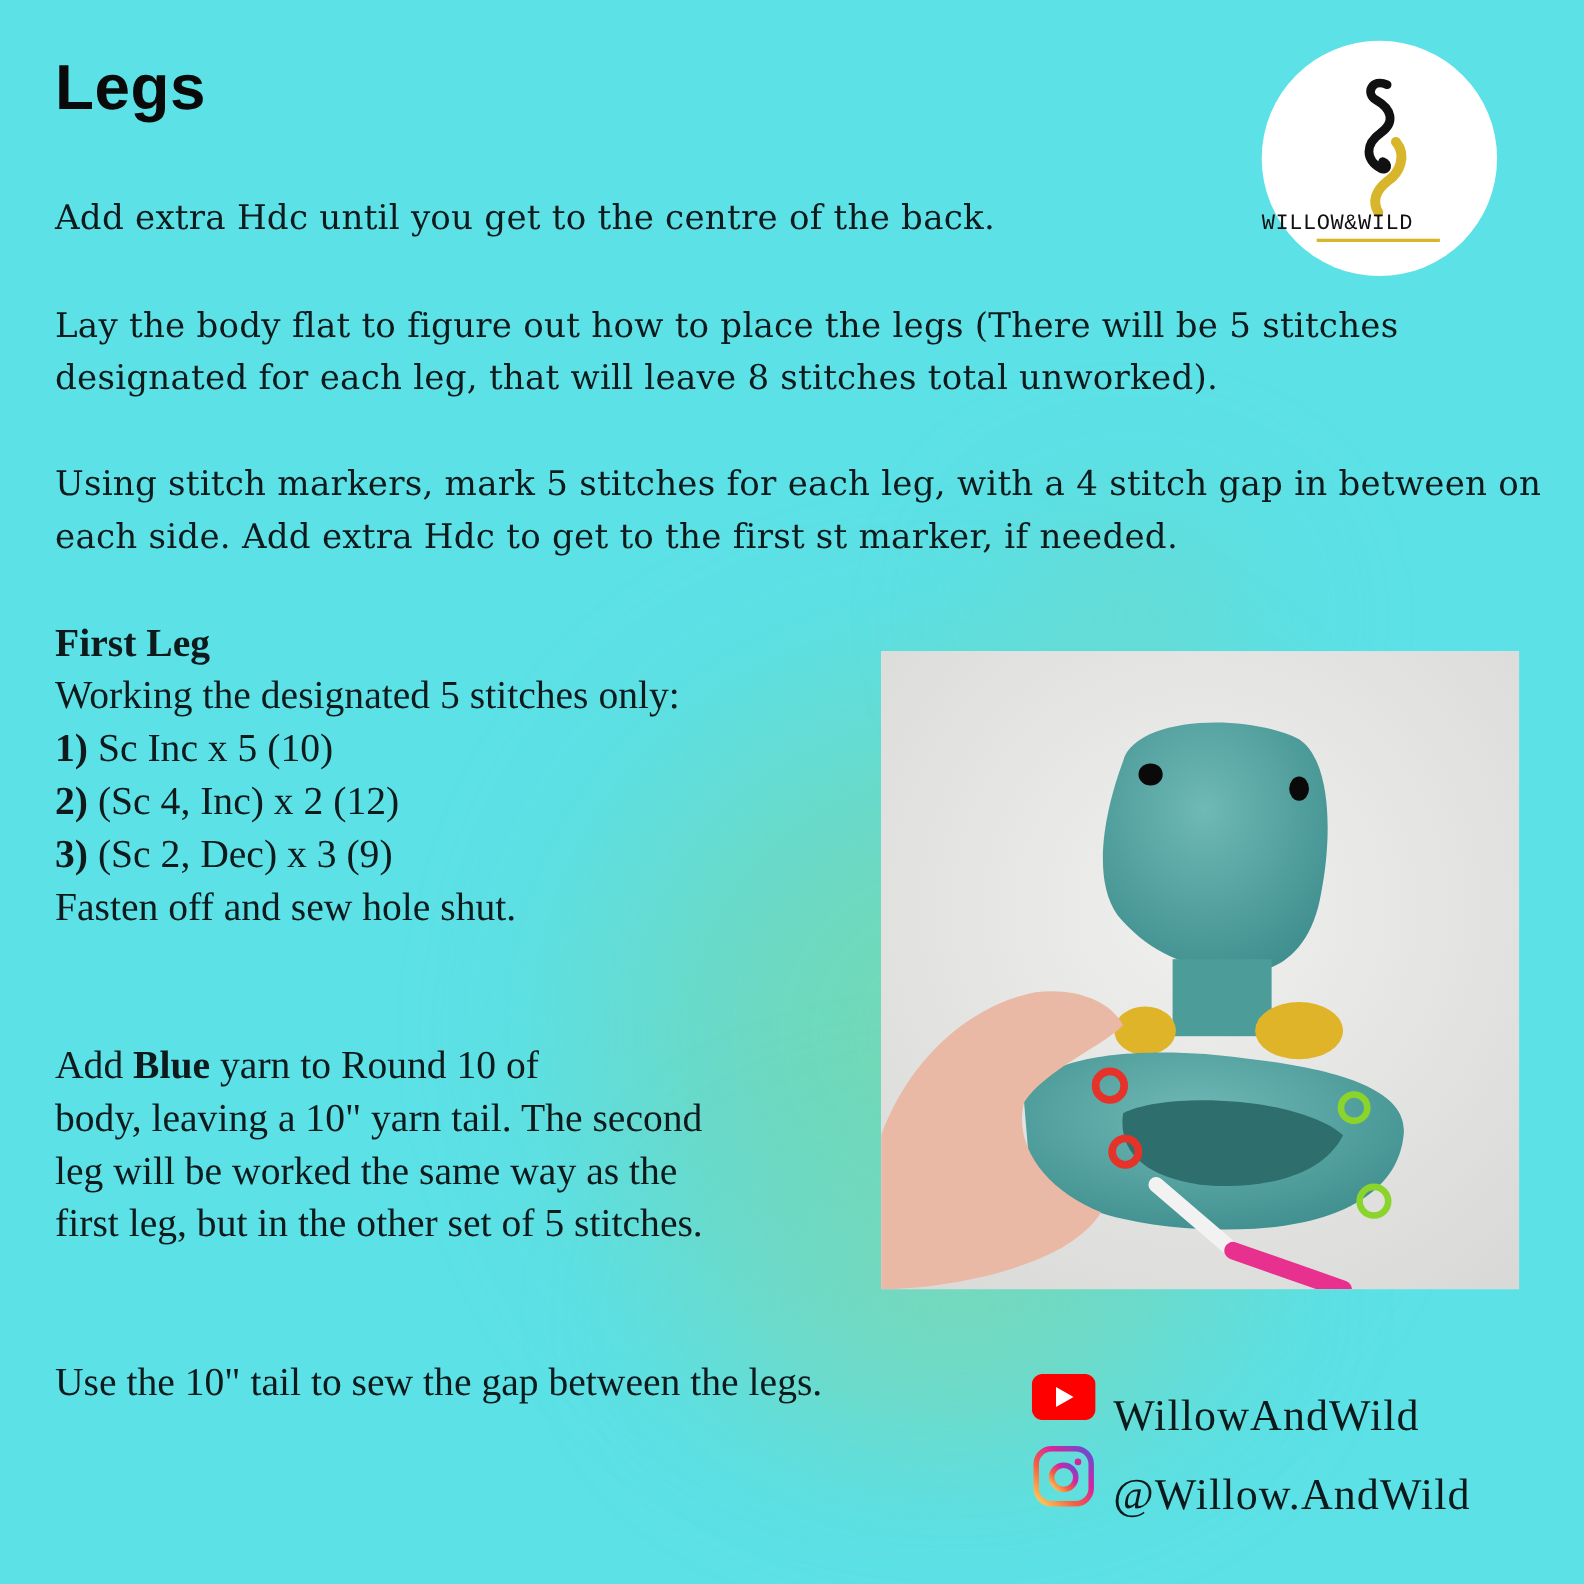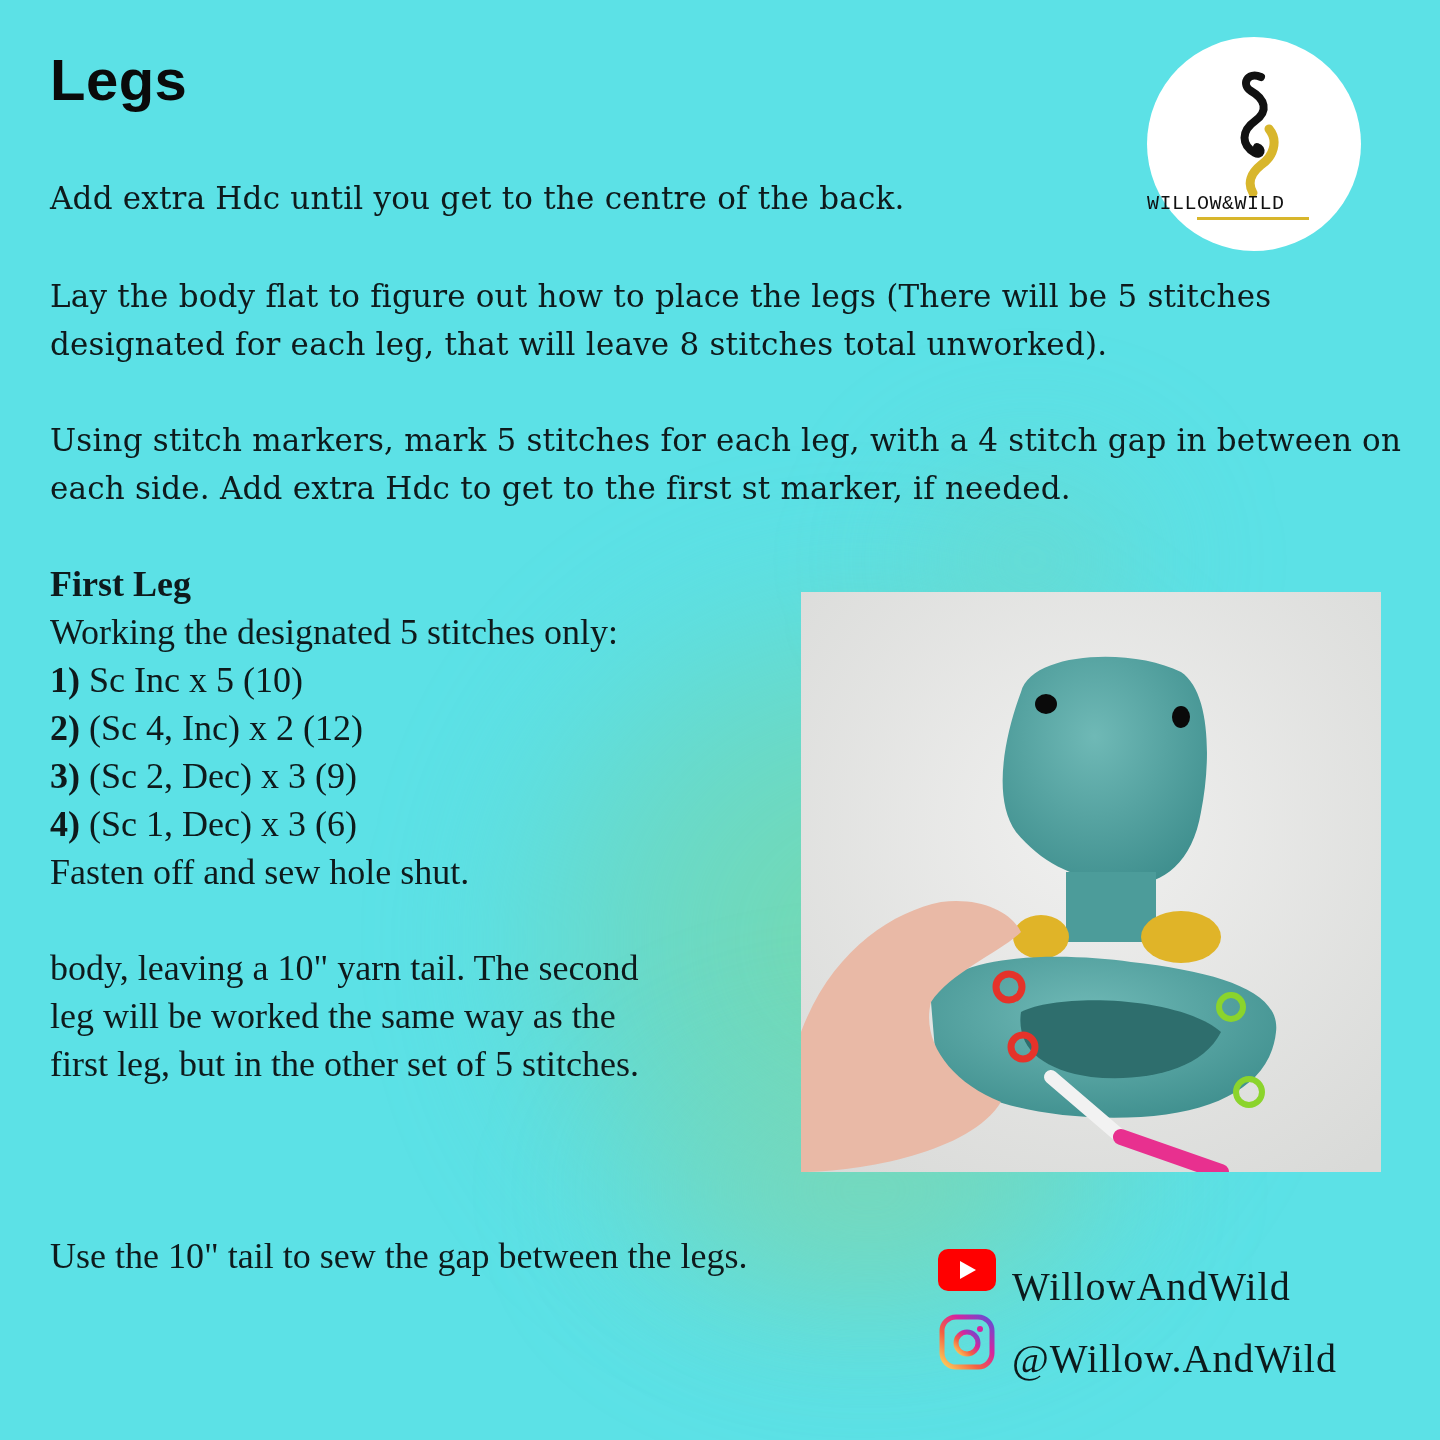--- a/index.html
+++ b/index.html
@@ -95,25 +95,25 @@
 <p class="para p1">Add extra Hdc until you get to the centre of the back.</p>
 <p class="para p2">Lay the body flat to figure out how to place the legs (There will be 5 stitches designated for each leg, that will leave 8 stitches total unworked).</p>
 <p class="para p3">Using stitch markers, mark 5 stitches for each leg, with a 4 stitch gap in between on each side. Add extra Hdc to get to the first st marker, if needed.</p>
 
 <div class="section s1">
   <span class="heading">First Leg</span>
   <span class="line">Working the designated 5 stitches only:</span>
   <span class="line"><b>1)</b><span> Sc Inc x 5 (10)</span></span>
   <span class="line"><b>2)</b><span> (Sc 4, Inc) x 2 (12)</span></span>
   <span class="line"><b>3)</b><span> (Sc 2, Dec) x 3 (9)</span></span>
-  <span class="line"><b>4)</b><span> (Sc 1, Dec) x 3 (6)</span></span>
   <span class="line">Fasten off and sew hole shut.</span>
 </div>
 
 <div class="section s2">
+  <span class="line"><span>Add </span><b>Blue</b><span> yarn to Round 10 of</span></span>
   <span class="line">body, leaving a 10" yarn tail. The second</span>
   <span class="line">leg will be worked the same way as the</span>
   <span class="line">first leg, but in the other set of 5 stitches.</span>
 </div>
 
 <p class="closing">Use the 10" tail to sew the gap between the legs.</p>
 
 <div class="photo" title="Teal crocheted dinosaur body held in hand with red and green stitch markers and a pink crochet hook">
   <svg width="580" height="580" viewBox="0 0 580 580">
     <defs>

